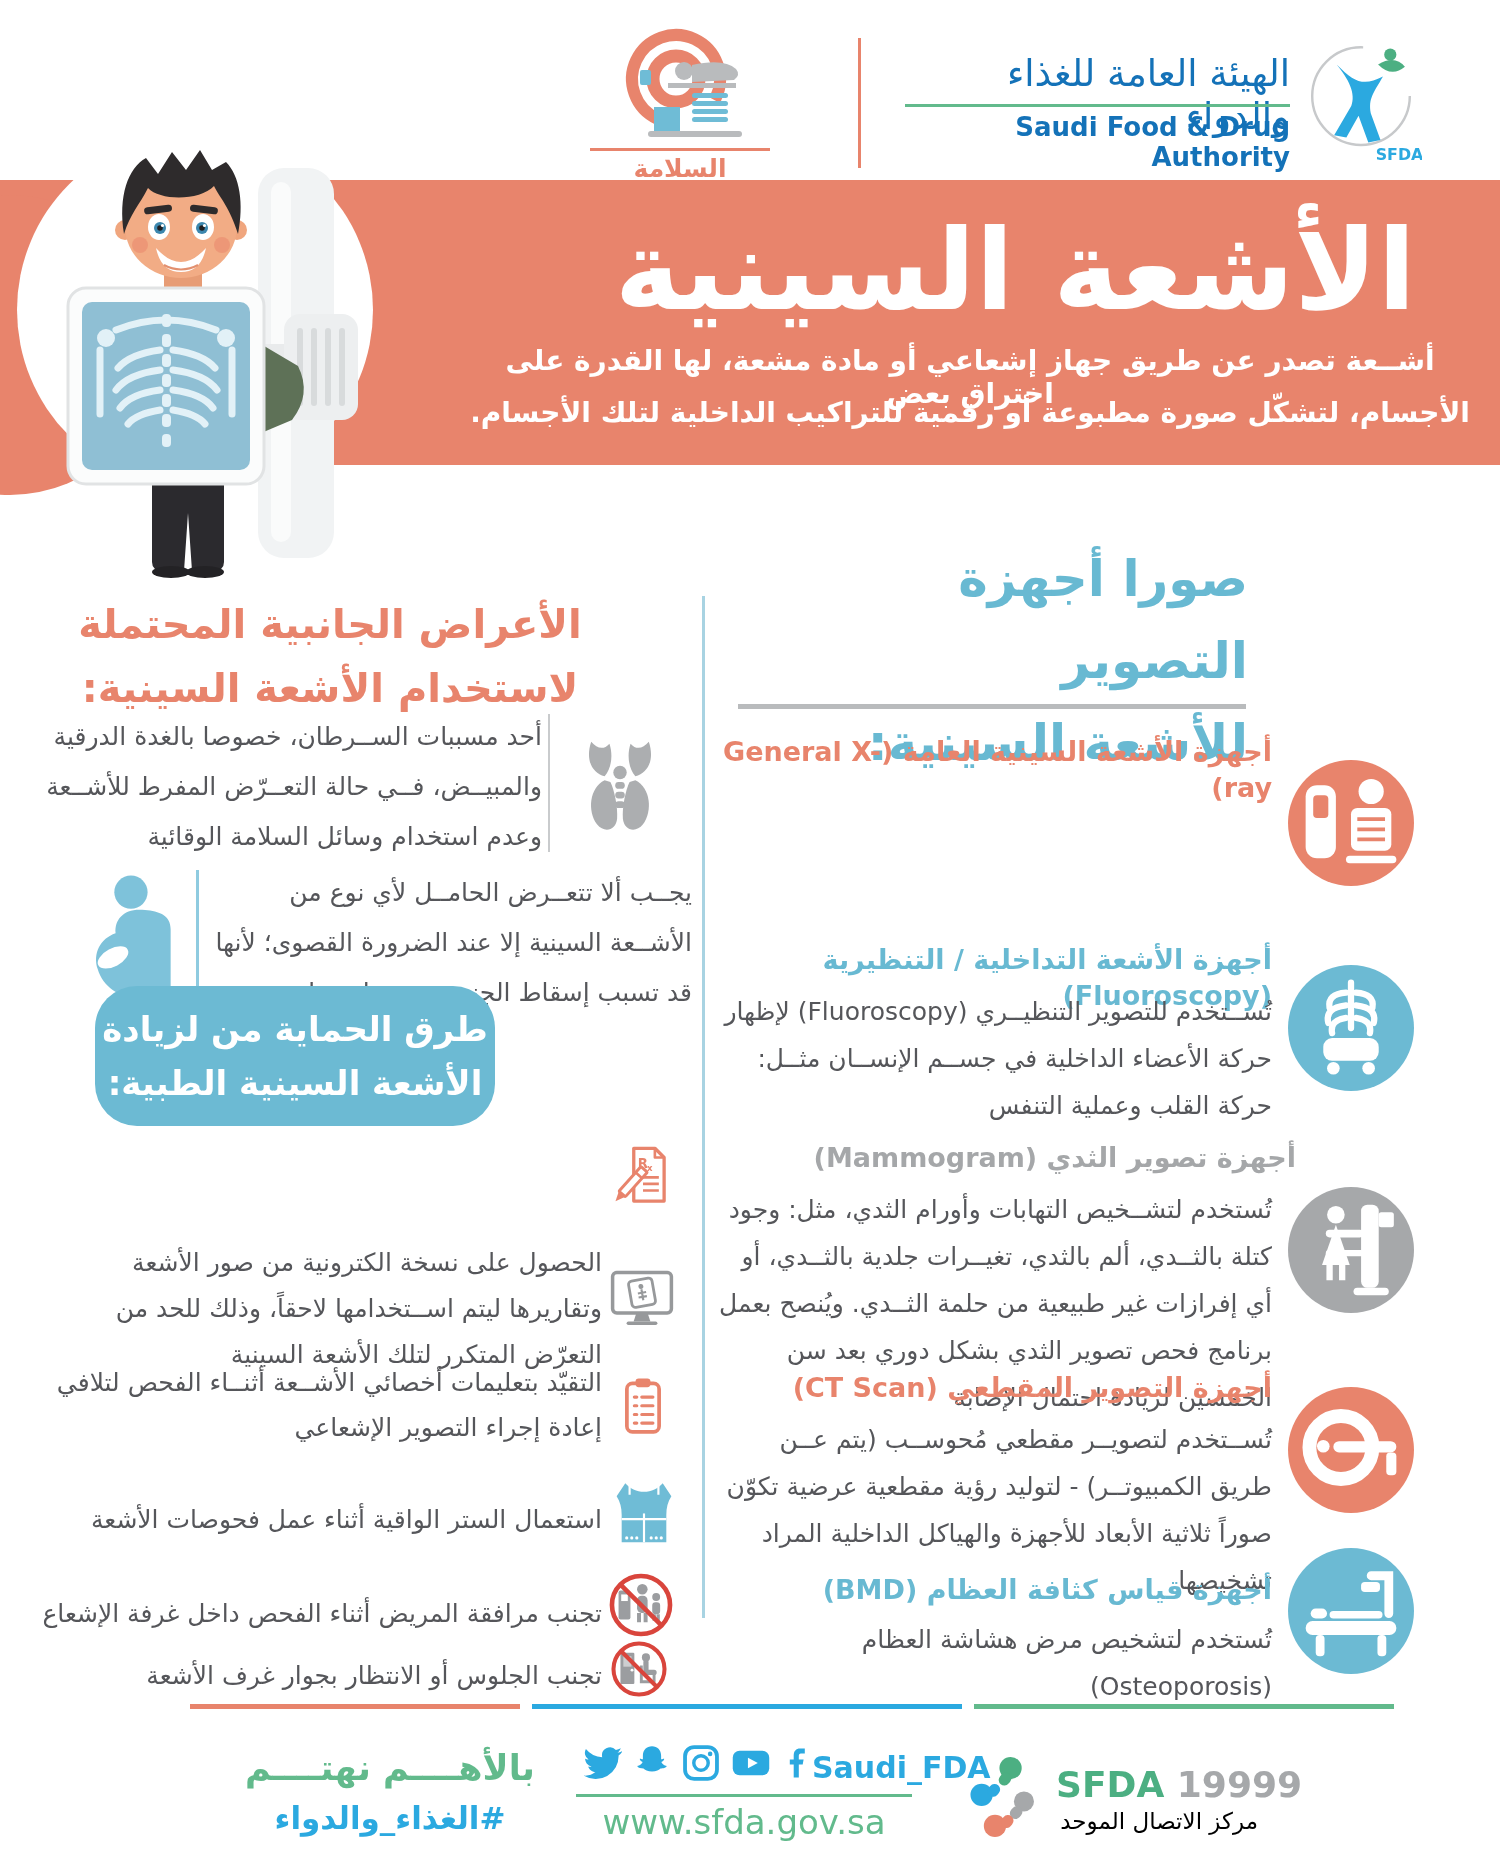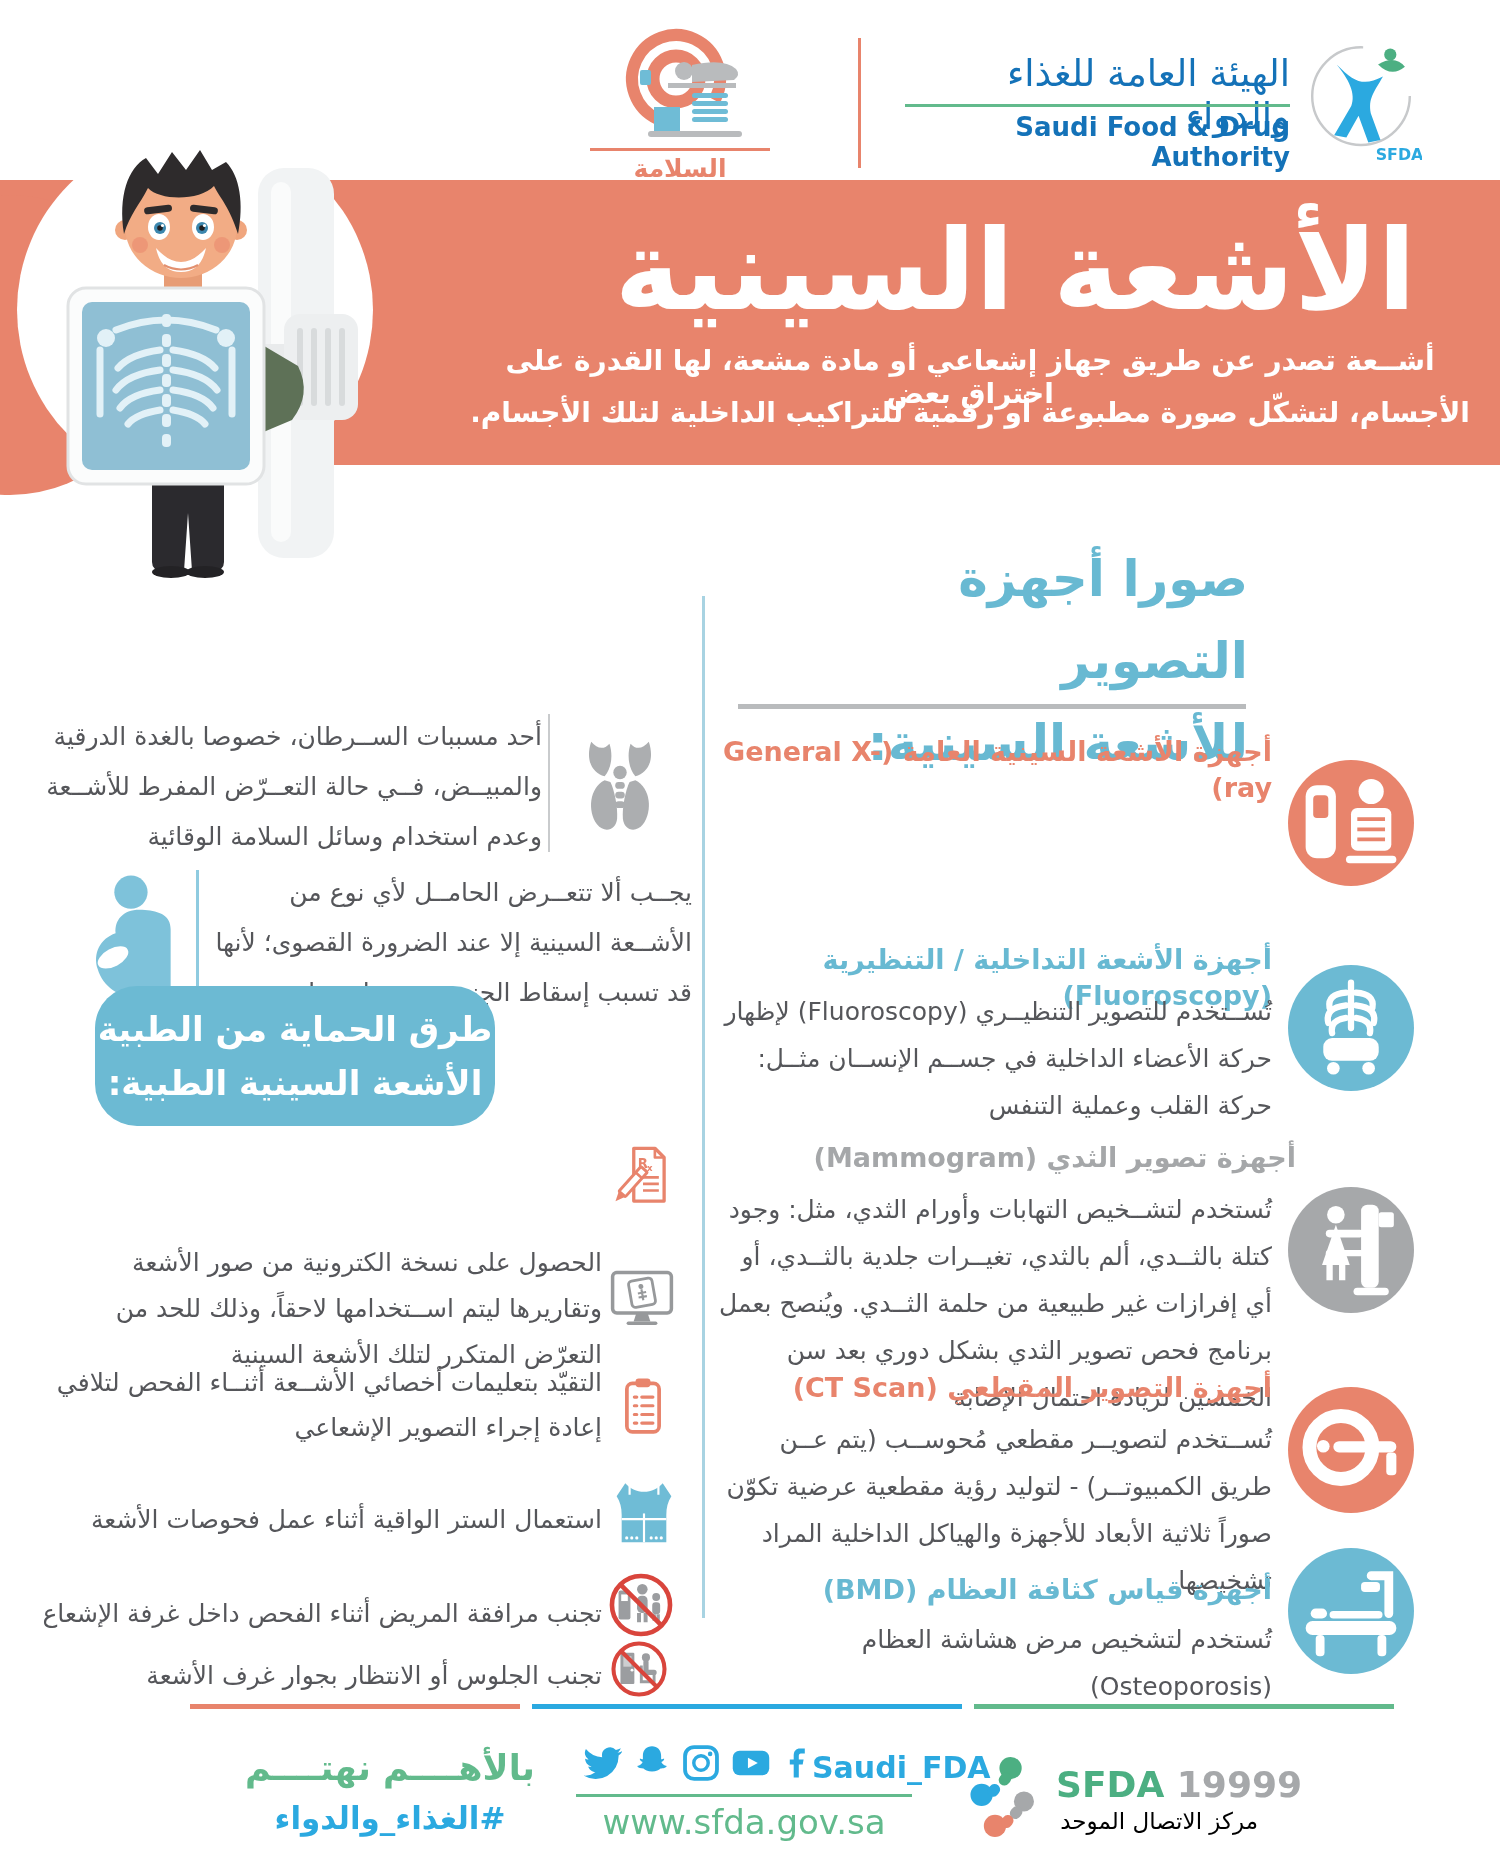--- a/index.html
+++ b/index.html
@@ -195,20 +195,24 @@
       <path d="M66 22h14v30" stroke="#fff" stroke-width="7" fill="none" stroke-linecap="round"></path>
       <rect x="58" y="27" width="15" height="8" rx="3" fill="#fff"></rect>
       <rect x="14" y="58" width="72" height="11" rx="5.5" fill="#fff"></rect>
       <rect x="22" y="69" width="7" height="17" rx="3" fill="#fff"></rect>
       <rect x="71" y="69" width="7" height="17" rx="3" fill="#fff"></rect>
       <rect x="18" y="48" width="13" height="8" rx="4" fill="#fff"></rect>
       <rect x="33" y="50" width="42" height="6" rx="3" fill="#fff"></rect>
     </svg>
   </div>
 
+  <div class="abs rtl center salmon" style="left:60px;top:592px;width:540px;font-size:40px;font-weight:bold;line-height:64px">
+    <div>الأعراض الجانبية المحتملة</div>
+    <div>لاستخدام الأشعة السينية:</div>
+  </div>
 
   <div class="abs rtl right bodytxt" style="left:30px;top:712px;width:512px;line-height:50px">أحد مسببات الســرطان، خصوصا بالغدة الدرقية والمبيــض، فــي حالة التعــرّض المفرط للأشــعة وعدم استخدام وسائل السلامة الوقائية</div>
   <div class="abs" style="left:548px;top:714px;width:2px;height:138px;background:#C9CBCD"></div>
   <svg class="abs" style="left:572px;top:716px;width:96px;height:136px" viewBox="0 0 100 100">
     <g fill="#ACAEB0">
       <path d="M20 6 C14 24 20 38 34 42 C41 34 43 20 39 8 C33 15 26 13 20 6 Z"></path>
       <path d="M80 6 C86 24 80 38 66 42 C59 34 57 20 61 8 C67 15 74 13 80 6 Z"></path>
       <circle cx="50" cy="38" r="7"></circle>
       <rect x="45" y="48" width="10" height="7" rx="3.5"></rect>
       <rect x="45" y="58" width="10" height="7" rx="3.5"></rect>
@@ -221,21 +225,21 @@
   <svg class="abs" style="left:58px;top:862px;width:128px;height:150px" viewBox="0 0 100 100">
     <circle cx="57" cy="15" r="13" fill="#7EC2DA"></circle>
     <path d="M68 29 C52 27 44 36 45 47 C33 51 27 63 31 75 C35 89 48 97 62 98 L88 98 L88 44 C88 33 79 30 68 29 Z" fill="#7EC2DA"></path>
     <ellipse cx="43" cy="66" rx="13" ry="7" fill="#fff" transform="rotate(-28 43 66)"></ellipse>
   </svg>
   <div class="abs" style="left:196px;top:870px;width:3px;height:136px;background:#8FCBE0"></div>
   <div class="abs rtl right bodytxt" style="left:210px;top:868px;width:482px;line-height:50px">يجــب ألا تتعــرض الحامــل لأي نوع من الأشــعة السينية إلا عند الضرورة القصوى؛ لأنها قد تسبب إسقاط الجنين وتشوهات خلقية</div>
 
   <div class="abs" style="left:95px;top:986px;width:400px;height:140px;border-radius:42px;background:#6CBAD3"></div>
   <div class="abs rtl center" style="left:95px;top:1002px;width:400px;font-size:34px;font-weight:bold;color:#fff;line-height:54px">
-    <div>طرق الحماية من الطبية</div>
+    <div>طرق الحماية من لزيادة</div>
     <div>الأشعة السينية الطبية:</div>
   </div>
 
   <svg class="abs" style="left:610px;top:1134px;width:66px;height:84px" viewBox="0 0 100 100">
     <path d="M36 8 H68 L82 22 V88 H36 Z" fill="none" stroke="#E8846C" stroke-width="5" stroke-linejoin="round"></path>
     <path d="M68 8 V22 H82" fill="none" stroke="#E8846C" stroke-width="4" stroke-linejoin="round"></path>
     <text x="42" y="38" font-size="20" font-weight="bold" fill="#E8846C">R</text>
     <text x="56" y="42" font-size="13" font-weight="bold" fill="#E8846C">x</text>
     <path d="M50 52h24M50 62h24M50 72h24" stroke="#E8846C" stroke-width="4"></path>
     <g transform="rotate(42 26 68)">

